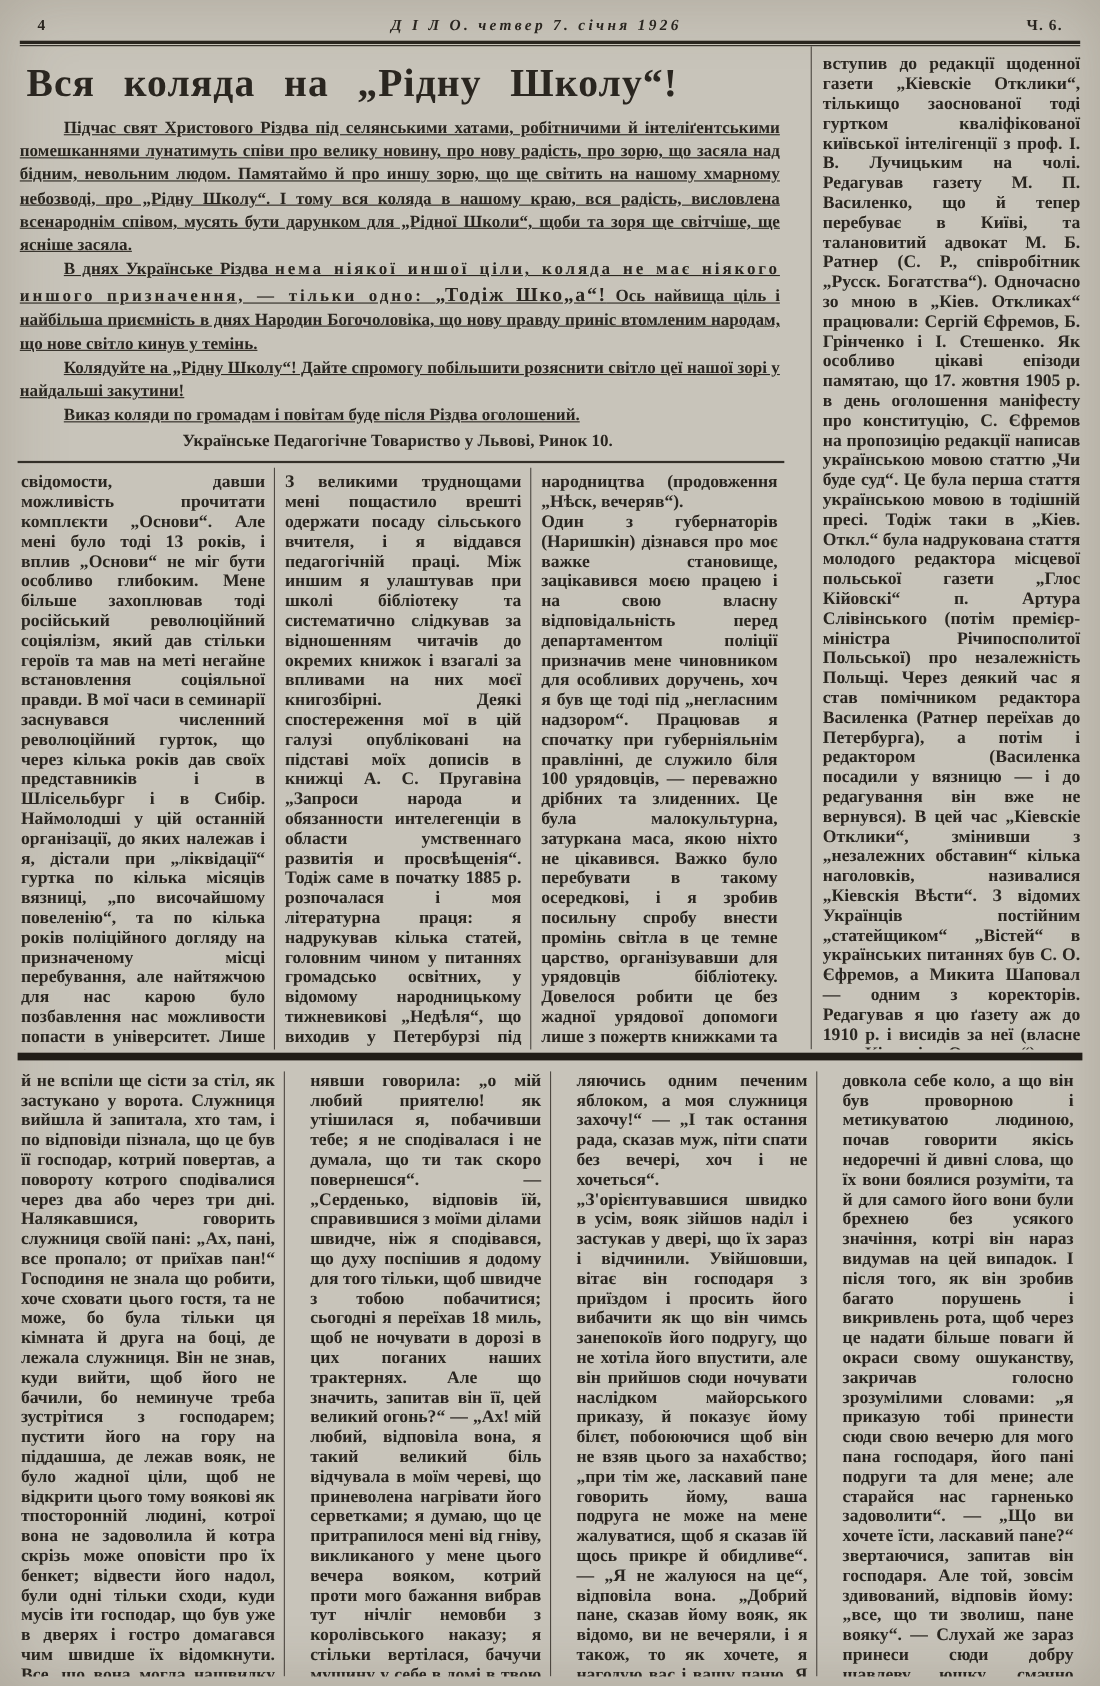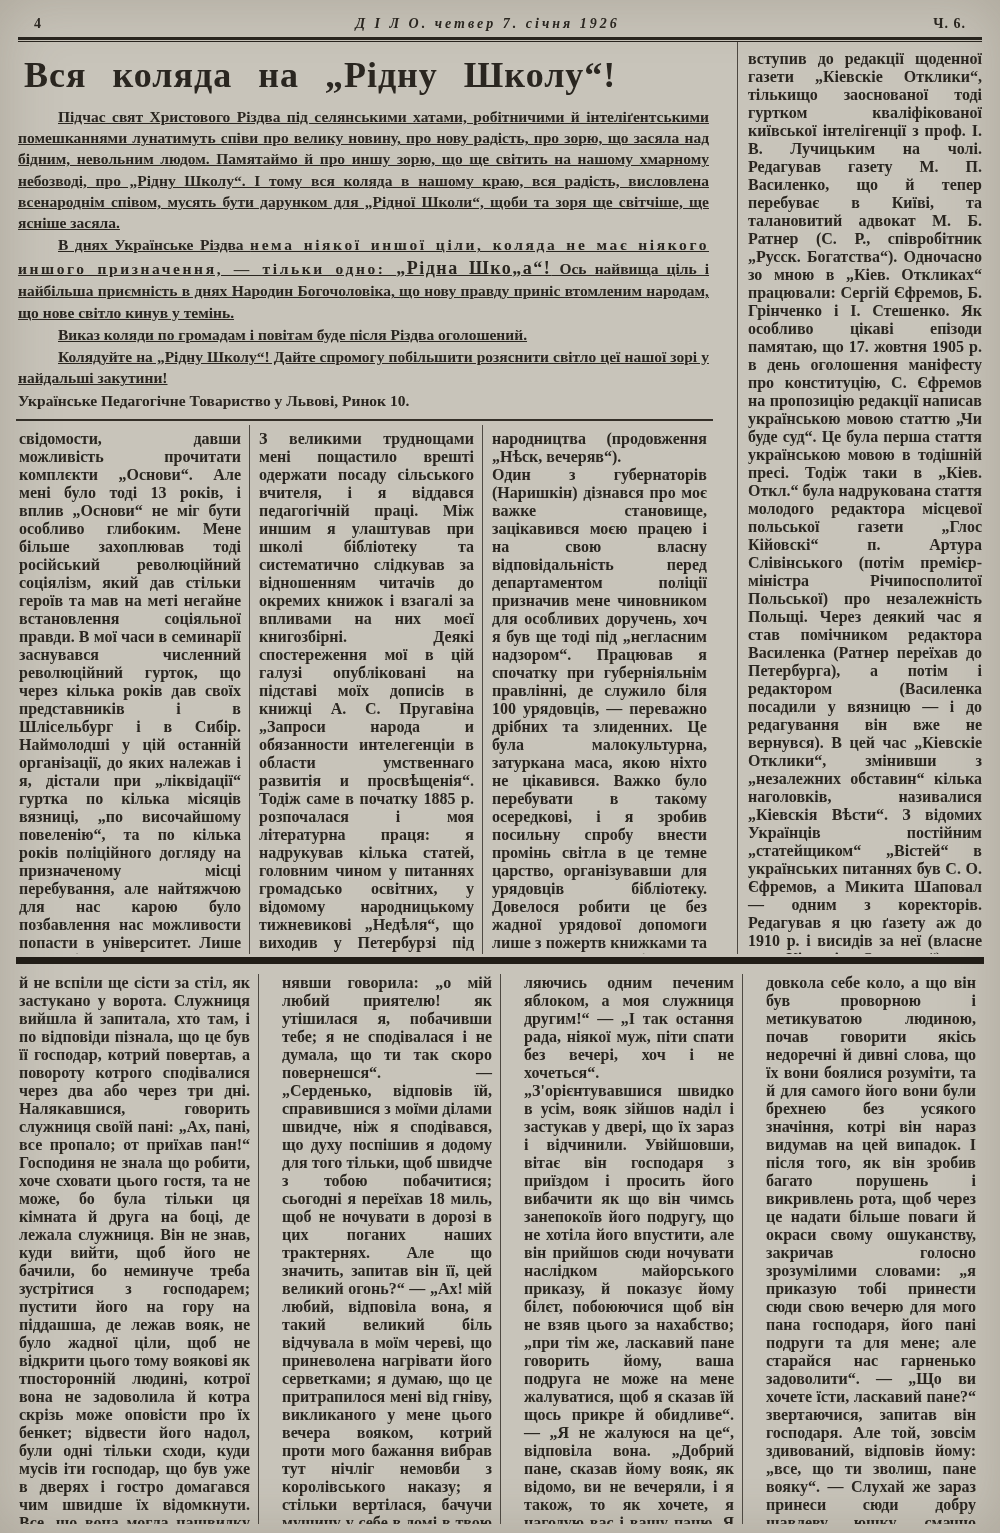--- a/index.html
+++ b/index.html
@@ -30,21 +30,21 @@
 
   .headline {
     font-size:36px; font-weight:700; letter-spacing:1px; word-spacing:16px;
     padding:12px 0 10px 8px; white-space:nowrap;
   }
   .lead { padding:0 6px 0 2px; }
   .lead p { margin:0 0 1px 0; font-size:15.5px; line-height:1.37; text-align:justify;
             text-indent:40px; font-weight:700;text-decoration:underline; }
   .lead .spaced { letter-spacing:2.6px; }
   .lead .lead-bold { font-size:18px; letter-spacing:1.5px; }
-  .signature { text-align:left; font-weight:700; font-size:15.5px; padding:3px 4px 0 0; }
+  .signature { text-align:center; font-weight:700; font-size:15.5px; padding:3px 4px 0 0; }
   .lead-rule { border-top:2px solid #332f28; margin:9px 2px 4px 0; }
 
   .mid-cols { display:flex; height:618px; overflow:hidden; }
   .mid-col { width:33.333%; padding:5px 8px 0 3px; }
   .mid-col + .mid-col { border-left:1px solid #4d4841; padding-left:9px; }
 
   .news-text p { margin:0; text-align:justify; font-weight:700; }
 
   
   .thick-rule { height:7px; background:#211d17; margin:3px 16px 0 16px; }
@@ -67,23 +67,23 @@
   <div class="header-rule"></div>
 
   <div class="main">
 
     <div class="left-region">
 
       <div class="headline">Вся  коляда  на  „Рідну  Школу“!</div>
 
       <div class="lead">
         <p>Підчас свят Христового Різдва під селянськими хатами, робітничими й інтеліґентськими помешканнями лунатимуть співи про велику новину, про нову радість, про зорю, що засяла над бідним, невольним людом. Памятаймо й про иншу зорю, що ще світить на нашому хмарному небозводі, про „Рідну Школу“. І тому вся коляда в нашому краю, вся радість, висловлена всенароднім співом, мусять бути дарунком для „Рідної Школи“, щоби та зоря ще світчіше, ще ясніше засяла.</p>
-        <p><span>В днях Українське Різдва </span><span class="spaced">нема ніякої иншої ціли, коляда не має ніякого иншого призначення, — тільки одно: </span><span class="lead-bold">„Рідна Шко„а“!</span><span> Ось найвища ціль і найбільша приємність в днях Народин Богочоловіка, що нову правду приніс втомленим народам, що нове світло кинув у темінь.</span></p>
+        <p><span>В днях Українське Різдва </span><span class="spaced">нема ніякої иншої ціли, коляда не має ніякого иншого призначення, — тільки одно: </span><span class="lead-bold">„Тодіж Шко„а“!</span><span> Ось найвища ціль і найбільша приємність в днях Народин Богочоловіка, що нову правду приніс втомленим народам, що нове світло кинув у темінь.</span></p>
+        <p>Колядуйте на „Рідну Школу“! Дайте спромогу побільшити розяснити світло цеї нашої зорі у найдальші закутини!</p>
         <p>Виказ коляди по громадам і повітам буде після Різдва оголошений.</p>
-        <p>Колядуйте на „Рідну Школу“! Дайте спромогу побільшити розяснити світло цеї нашої зорі у найдальші закутини!</p>
         <div class="signature">Українське Педагогічне Товариство у Львові, Ринок 10.</div>
       </div>
 
       <div class="lead-rule"></div>
 
       <div class="mid-cols">
         <div class="mid-col news-text">
             <p>свідомости, давши можливість прочитати комплєкти „Основи“. Але мені було тоді 13 років, і вплив „Основи“ не міг бути особливо глибоким. Мене більше захоплював тоді російський революційний соціялізм, який дав стільки героїв та мав на меті негайне встановлення соціяльної правди. В мої часи в семинарії заснувався численний революційний гурток, що через кілька років дав своїх представників і в Шлісельбург і в Сибір. Наймолодші у цій останній організації, до яких належав і я, дістали при „ліквідації“ гуртка по кілька місяців вязниці, „по височайшому повеленію“, та по кілька років поліційного догляду на призначеному місці перебування, але найтяжчою для нас карою було позбавлення нас можливости попасти в університет. Лише контрабандою міг я через деякий час слухати лекції в вищій школі. Проте мушу зазначити, що цілі роки, які довелося мені пробути на селі без права виїзду навіть на кілька верст, цілі роки в товаристві самих книжок лише, не пройшли для мене безслідно. Силу книжок прочитав і простудіював я тоді по природознавству, соціольогії та фільософії і багато взагалі працював над собою, встановлюючи світогляд на ціле життя. Особливий вплив зробила на мене фільософічно-соціяльна система Герб. Спенсера, у коріні підірвавши той „утопізм“, яким я жив до тої пори. Зазначу до речі, що в сусідстві зо мною мешкав тоді мій родич і шкільний товариш, також вихованець Подільської семинарії, Михайло Коцюбинський, який часто приходив до мене та приносив мені книжки із своєї досить гарної бібліотеки.</p>
           </div>
         <div class="mid-col news-text">
@@ -107,21 +107,21 @@
 
   <div class="bottom-cols">
     <div class="bottom-col news-text">
         <p>й не вспіли ще сісти за стіл, як застукано у ворота. Служниця вийшла й запитала, хто там, і по відповіди пізнала, що це був її господар, котрий повертав, а повороту котрого сподівалися через два або через три дні. Налякавшися, говорить служниця своїй пані: „Ах, пані, все пропало; от приїхав пан!“ Господиня не знала що робити, хоче сховати цього гостя, та не може, бо була тільки ця кімната й друга на боці, де лежала служниця. Він не знав, куди вийти, щоб його не бачили, бо неминуче треба зустрітися з господарем; пустити його на гору на піддашша, де лежав вояк, не було жадної ціли, щоб не відкрити цього тому воякові як тпосторонній людині, котрої вона не задоволила й котра скрізь може оповісти про їх бенкет; відвести його надол, були одні тільки сходи, куди мусів іти господар, що був уже в дверях і гостро домагався чим швидше їх відомкнути. Все, що вона могла нашвидку зробити, веліла йому сховатися в куті за ліжком і замкнула велику шафу, що стояла близько, поставивши в неї усю готову вечерю. Опісля накривши стіл килимом, сама сіла біля огню. Вичікуючи під дверми, господар сильно стукає, чому так довго не відчиняють. Нарешті його впустили. Увійшовши, пішов він угору й побачив свою жінку, що сиділа біля огню, яка зараз кинулася йому на шию й об-</p>
       </div>
     <div class="bottom-col news-text">
         <p>нявши говорила: „о мій любий приятелю! як утішилася я, побачивши тебе; я не сподівалася і не думала, що ти так скоро повернешся“. — „Серденько, відповів їй, справившися з моїми ділами швидче, ніж я сподівався, що духу поспішив я додому для того тільки, щоб швидче з тобою побачитися; сьогодні я переїхав 18 миль, щоб не ночувати в дорозі в цих поганих наших трактернях. Але що значить, запитав він її, цей великий огонь?“ — „Ах! мій любий, відповіла вона, я такий великий біль відчувала в моїм череві, що приневолена нагрівати його серветками; я думаю, що це притрапилося мені від гніву, викликаного у мене цього вечера вояком, котрий проти мого бажання вибрав тут нічліг немовби з королівського наказу; я стільки вертілася, бачучи мущину у себе в домі в твою неприсутність, що без сумніву від цього й захворіла“.</p>
         <p>Тоді воякові видалося, що пора показатися, побоюючися, щоб його не погурбували; зараз одягнувся, а тимчасом слухав продовження їх розмови. Господар сказав їй: „серденько, доношу тобі, що я не вечеряв і вміраю з голоду. Може маєш щось дати мені?“ — „У мене, мій приятелю, відповіла вона, що ти хочеш, щоб було, чейже я тебе не сподівалася? Чи не знаєш, що в часі твоєї неприсутности я перебувала я звичайною ідею вдово-</p>
       </div>
     <div class="bottom-col news-text">
-        <p>ляючись одним печеним яблоком, а моя служниця другим!“ — „І так остання рада, ніякої муж, піти спати без вечері, хоч і не хочеться“.</p>
+        <p>ляючись одним печеним яблоком, а моя служниця захочу!“ — „І так остання рада, сказав муж, піти спати без вечері, хоч і не хочеться“.</p>
         <p>„З'орієнтувавшися швидко в усім, вояк зійшов наділ і застукав у двері, що їх зараз і відчинили. Увійшовши, вітає він господаря з приїздом і просить його вибачити як що він чимсь занепокоїв його подругу, що не хотіла його впустити, але він прийшов сюди ночувати наслідком майорського приказу, й показує йому білєт, побоюючися щоб він не взяв цього за нахабство; „при тім же, ласкавий пане говорить йому, ваша подруга не може на мене жалуватися, щоб я сказав їй щось прикре й обидливе“. — „Я не жалуюся на це“, відповіла вона. „Добрий пане, сказав йому вояк, як відомо, ви не вечеряли, і я також, то як хочете, я нагодую вас і вашу паню. Я можу приказати приладити для нас гарну й достаточну вечерю“. — Як може це статися, відповів він, у теперішнім часі дуже тяжко купити щось в місті?“ — „Не журіться цим, говорив він, вечерю зладять негайно. Признаюся вам, я грішний чоловік, хай це буде між нами, знаю дещо чарувати й приказувати демонам, коли захочу; позвольте мені це зробити й вам доказати, що маю кредит впеки, де приготовляють їду не гірше ніж і в цім місті“. Він узяв із кухні вугілля і ним зробив</p>
       </div>
     <div class="bottom-col news-text">
         <p>довкола себе коло, а що він був проворною і метикуватою людиною, почав говорити якісь недоречні й дивні слова, що їх вони боялися розуміти, та й для самого його вони були брехнею без усякого значіння, котрі він нараз видумав на цей випадок. І після того, як він зробив багато порушень і викривлень рота, щоб через це надати більше поваги й окраси свому ошуканству, закричав голосно зрозумілими словами: „я приказую тобі принести сюди свою вечерю для мого пана господаря, його пані подруги та для мене; але старайся нас гарненько задоволити“. — „Що ви хочете їсти, ласкавий пане?“ звертаючися, запитав він господаря. Але той, зовсім здивований, відповів йому: „все, що ти зволиш, пане вояку“. — Слухай же зараз принеси сюди добру щавлеву юшку, смачно зладжену з вареним каплуном, гарного печеного каплуна, пару орябців, зайчика й пару куличків“. Це та сама їжа, котру бачив він на огні й котру він на дозвіллі добре замітив. „Чи досить цього, говорив він, пане господарю?“ — „Ах, добрий вояку, відповів він, це в троє більше ніж те що треба“. — „Подай сюди, додав обманець, нам іще тузін жайворонків для очищення зубів. Крім того приготов нам прохолодженого вина в снігу, порядні закуски, себто ласощі, зложені з десертів і конфектів, але</p>
       </div>
   </div>
 
 </div>
 
 </body></html>

